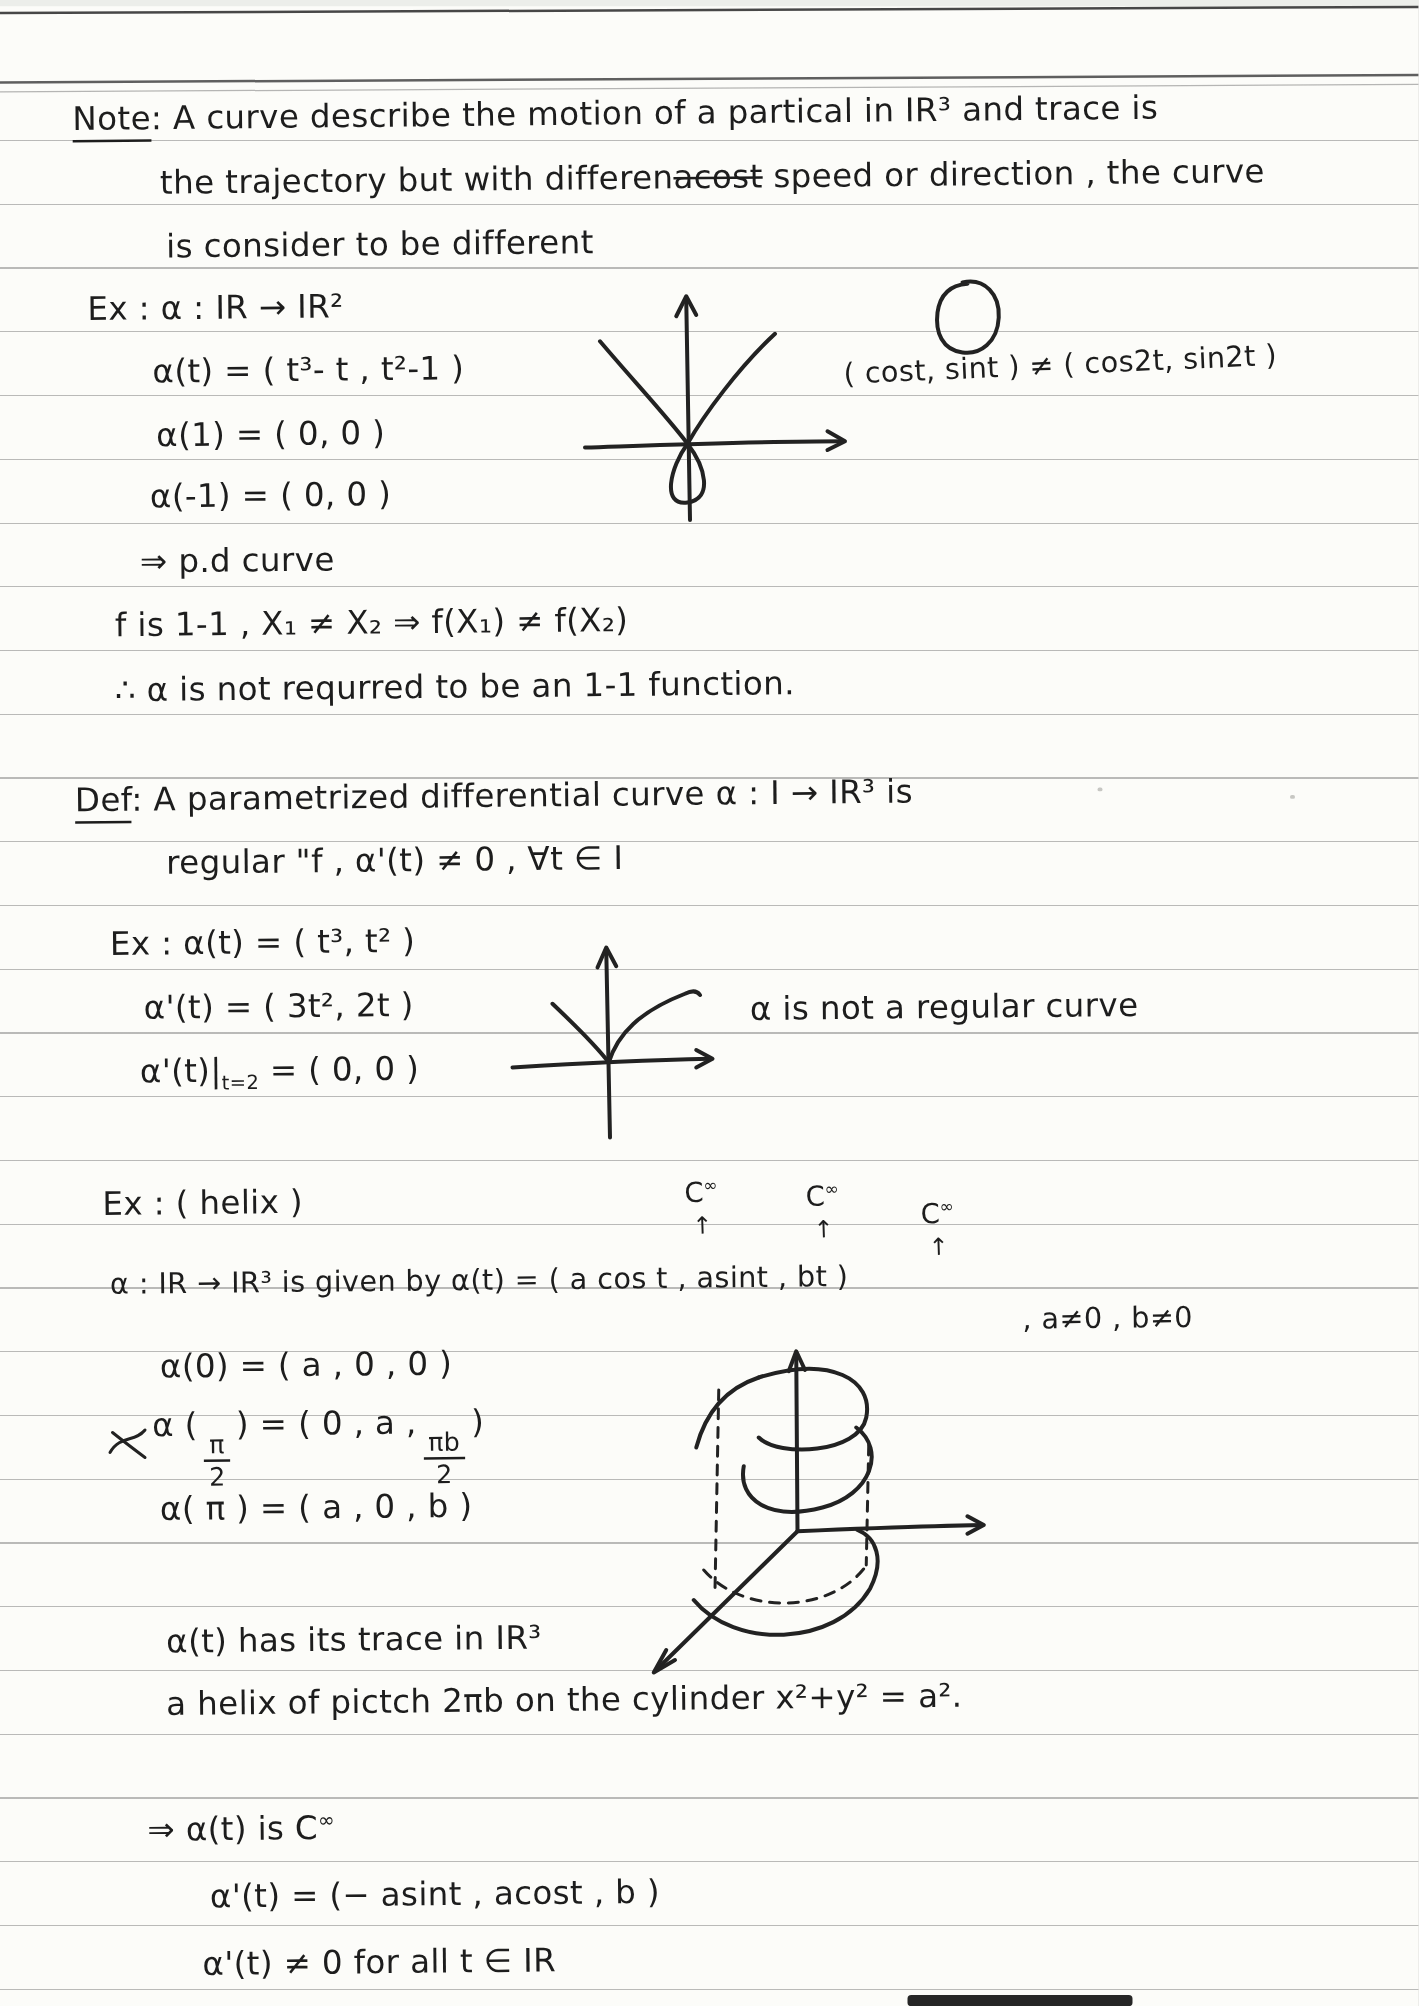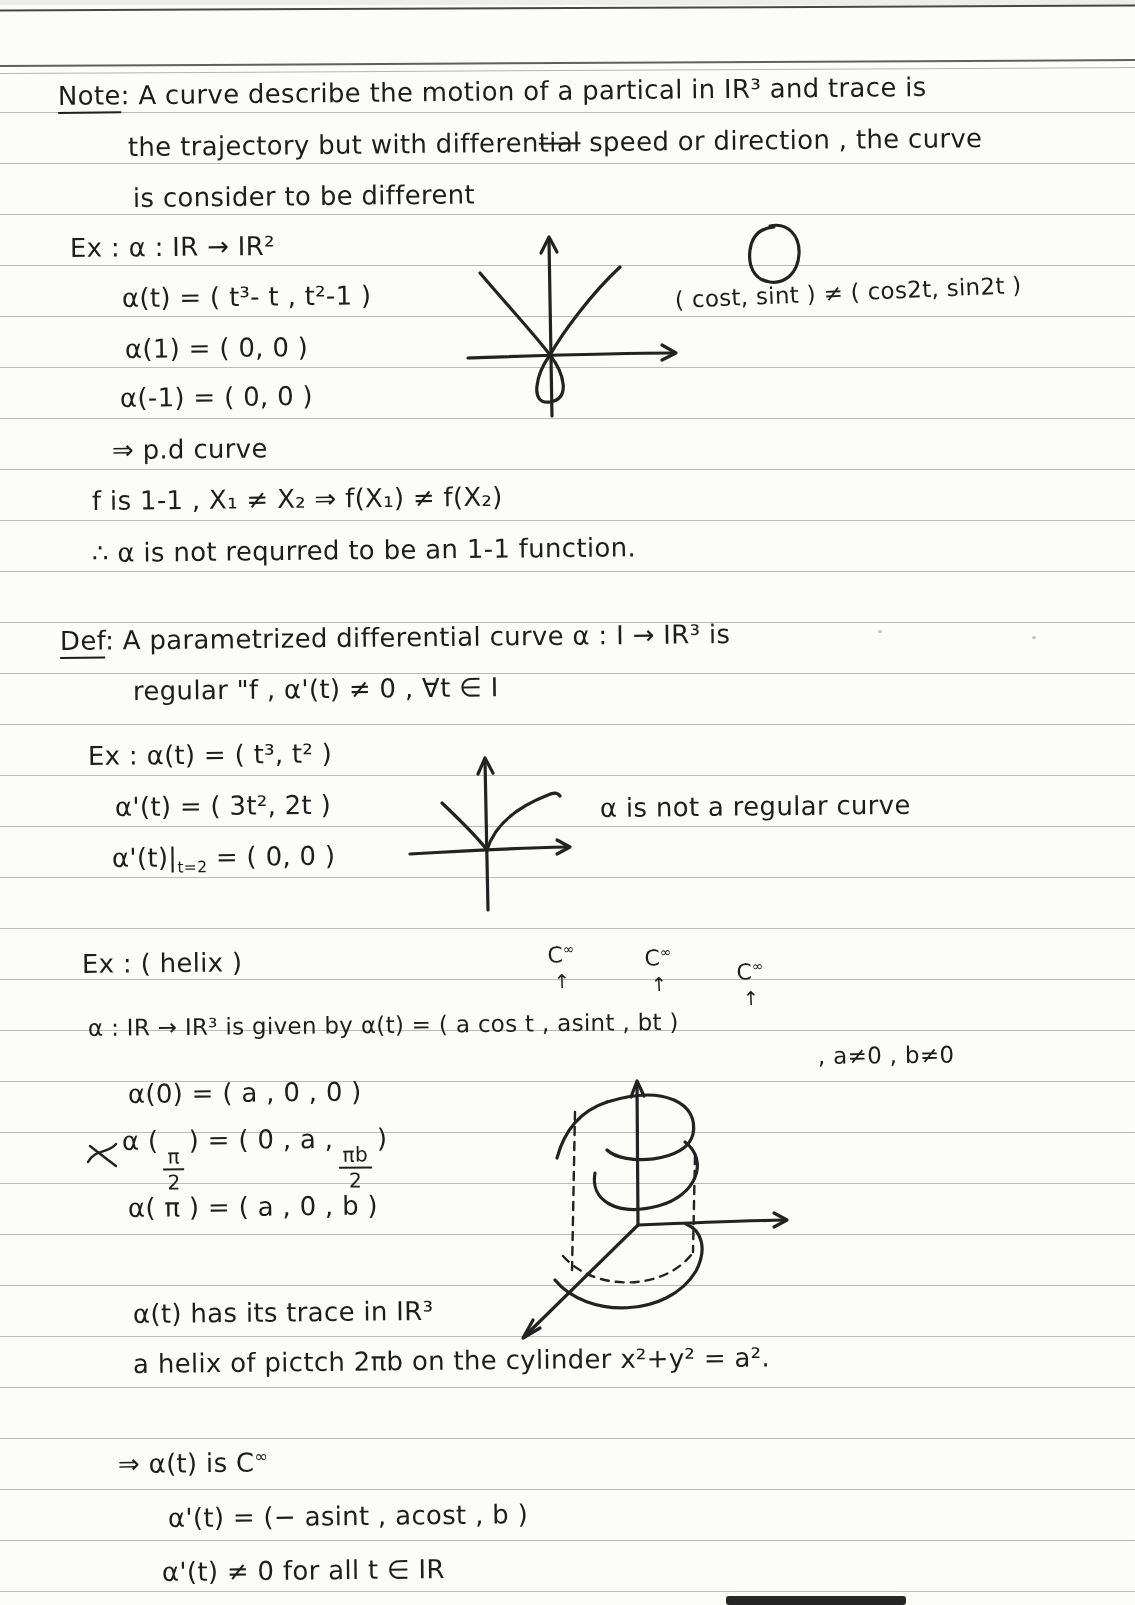--- a/index.html
+++ b/index.html
@@ -45,21 +45,21 @@
   <div class="scan-edge"></div>
   <div class="topline1"></div>
   <div class="topline2"></div>
   <div class="topline2b"></div>
   <div class="rules"></div>
 
   <div class="hw" style="left:58px;top:80px">
     <span class="ulabel">Note</span><span>: A curve describe the motion of a partical in IR³  and trace is</span>
   </div>
   <div class="hw" style="left:128px;top:131px">
-    <span>the trajectory but with differen</span><span class="strike">tial</span><span> speed or direction ,  the curve</span>
+    <span>the trajectory but with differen</span><span class="strike">acost</span><span> speed or direction ,  the curve</span>
   </div>
   <div class="hw" style="left:133px;top:182px">is consider to be different</div>
 
   <div class="hw" style="left:70px;top:232px">Ex :  α : IR → IR²</div>
   <div class="hw" style="left:122px;top:282px">α(t) = ( t³- t ,  t²-1 )</div>
   <div class="hw" style="left:125px;top:333px">α(1) = ( 0, 0 )</div>
   <div class="hw" style="left:120px;top:382px">α(-1) = ( 0, 0 )</div>
 
   <svg style="left:450px;top:226px" width="250" height="192" viewBox="0 0 250 192">
     <path d="M18,132 C80,130 160,127 224,127"></path>

